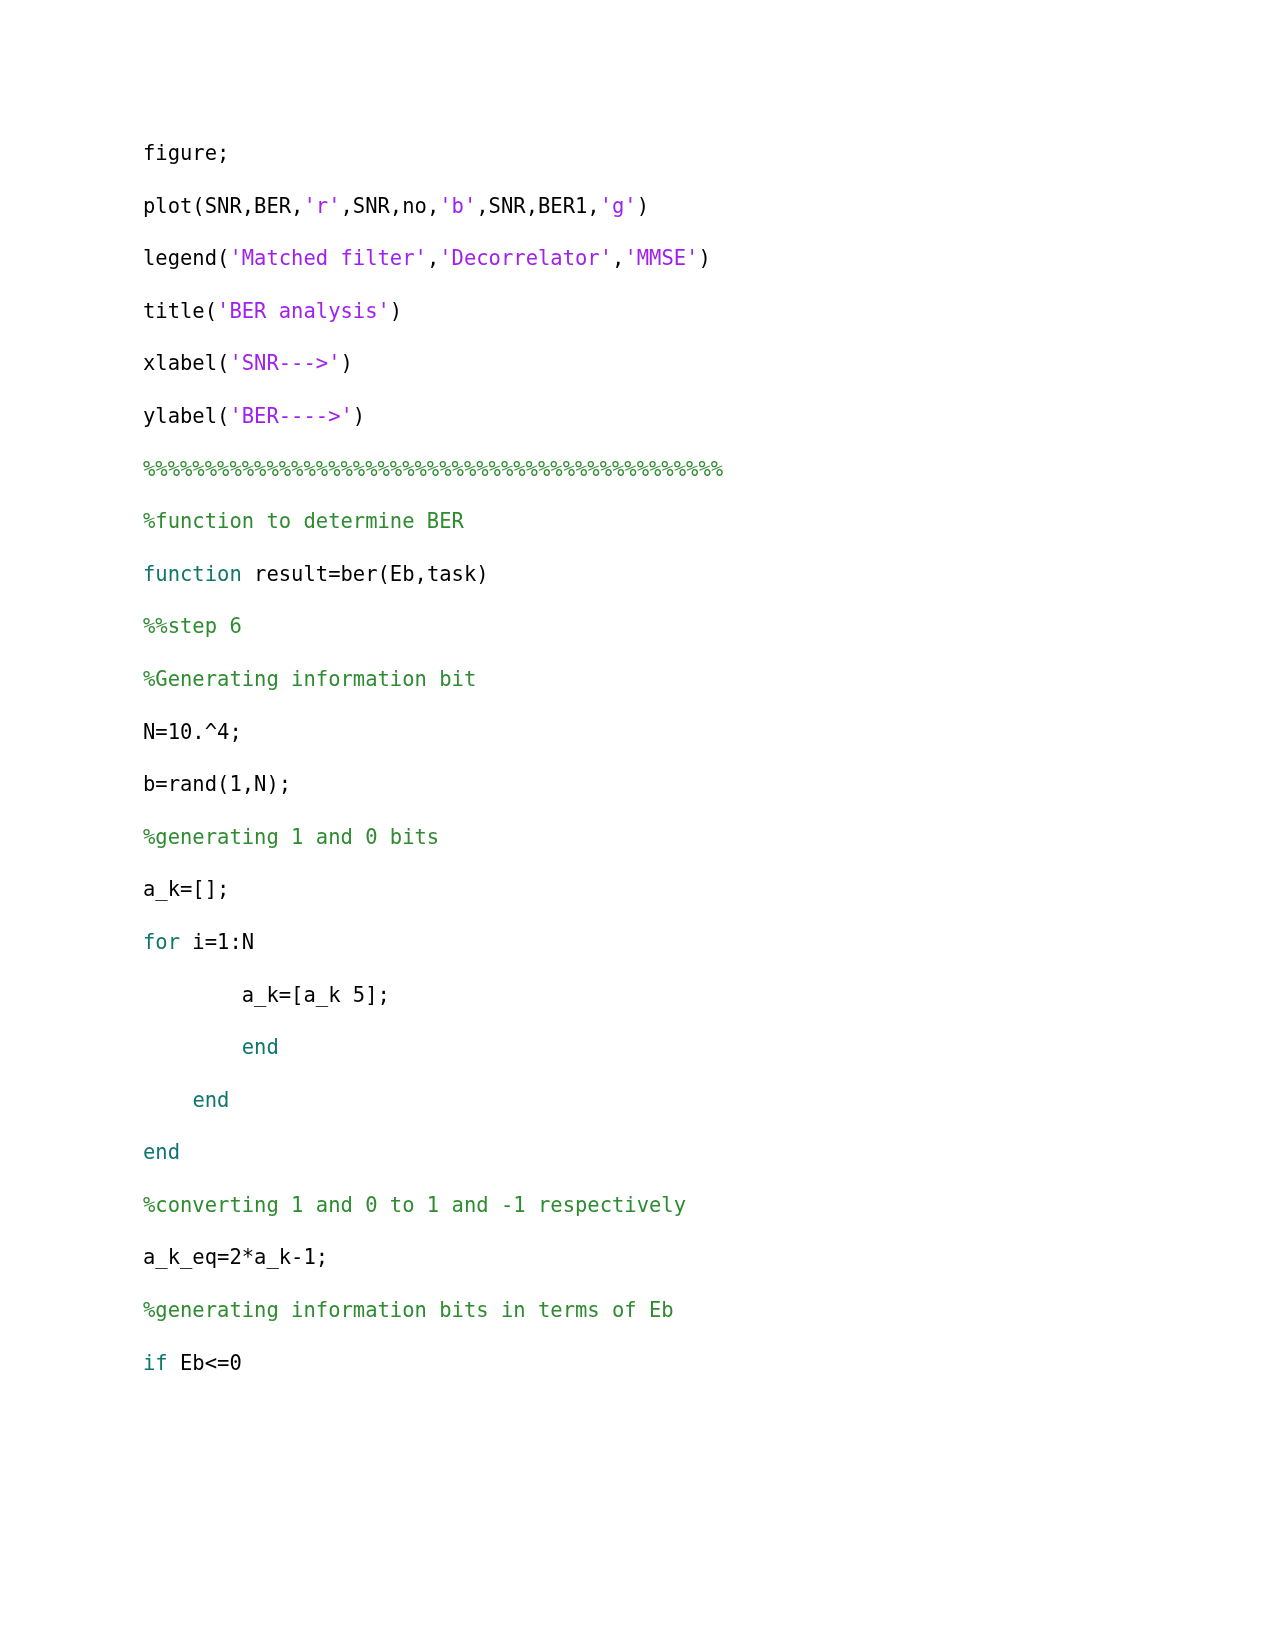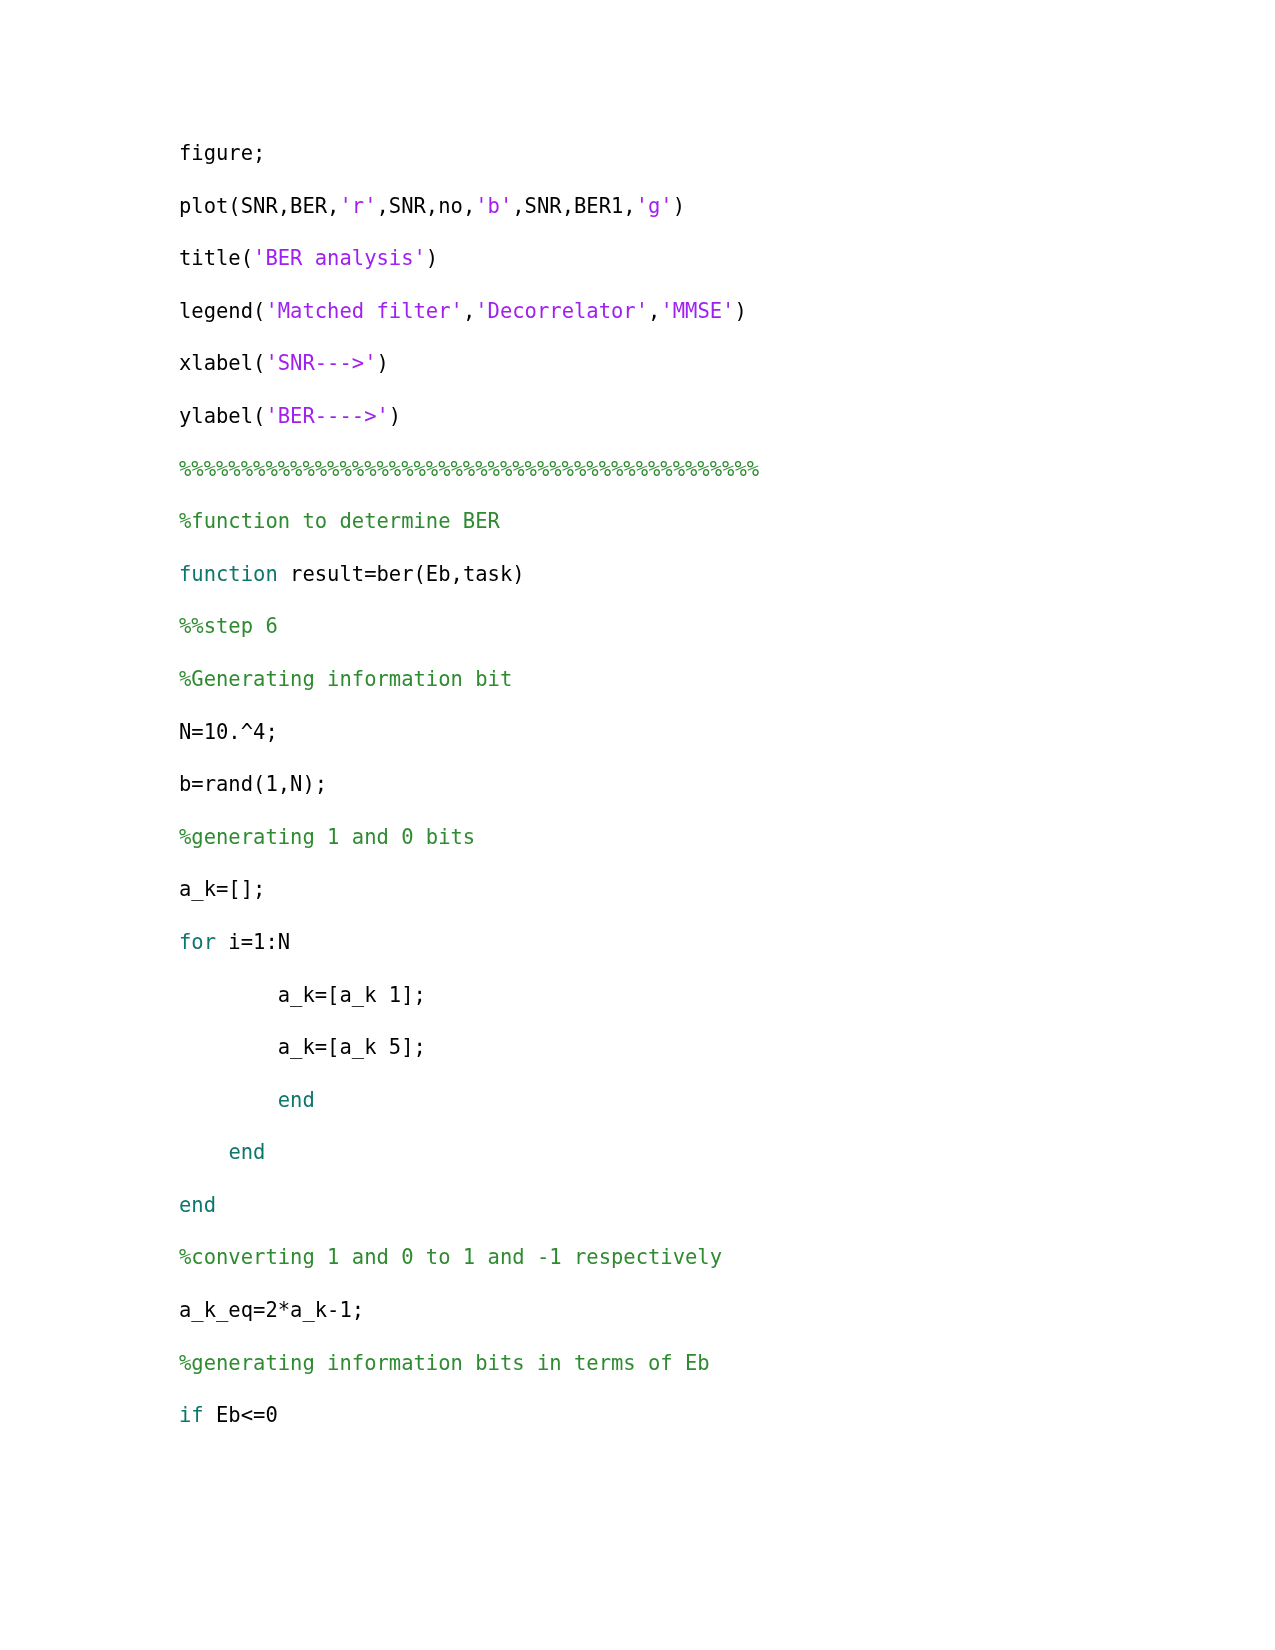--- a/index.html
+++ b/index.html
@@ -12,21 +12,20 @@
     width: 1275px;
     height: 1650px;
     font-family: "DejaVu Sans Mono", "Liberation Mono", monospace;
   }
   .page {
     position: relative;
     width: 1172px;
     height: 1650px;
     background: #ffffff;
     box-sizing: border-box;
-    margin-left: 36px;
   }
   .code-listing {
     position: absolute;
     left: 143px;
     top: 140px;
     width: 1000px;
     font-family: "DejaVu Sans Mono", "Liberation Mono", monospace;
     font-size: 20.5px;
     line-height: 26.3px;
     letter-spacing: 0px;
@@ -44,35 +43,34 @@
   .tok-comment  { color: #2e8b30; }
   .tok-keyword  { color: #0f766e; }
   .tok-string   { color: #a020f0; }
 </style>
 </head>
 <body>
 
 <div class="page">
   <div class="code-listing"><span class="code-line"><span class="tok tok-plain">figure;</span></span>
 <span class="code-line"><span class="tok tok-plain">plot(SNR,BER,</span><span class="tok tok-string">'r'</span><span class="tok tok-plain">,SNR,no,</span><span class="tok tok-string">'b'</span><span class="tok tok-plain">,SNR,BER1,</span><span class="tok tok-string">'g'</span><span class="tok tok-plain">)</span></span>
+<span class="code-line"><span class="tok tok-plain">legend(</span><span class="tok tok-string">'Matched filter'</span><span class="tok tok-plain">,</span><span class="tok tok-string">'Decorrelator'</span><span class="tok tok-plain">,</span><span class="tok tok-string">'MMSE'</span><span class="tok tok-plain">)</span></span>
 <span class="code-line"><span class="tok tok-plain">title(</span><span class="tok tok-string">'BER analysis'</span><span class="tok tok-plain">)</span></span>
-<span class="code-line"><span class="tok tok-plain">legend(</span><span class="tok tok-string">'Matched filter'</span><span class="tok tok-plain">,</span><span class="tok tok-string">'Decorrelator'</span><span class="tok tok-plain">,</span><span class="tok tok-string">'MMSE'</span><span class="tok tok-plain">)</span></span>
 <span class="code-line"><span class="tok tok-plain">xlabel(</span><span class="tok tok-string">'SNR---&gt;'</span><span class="tok tok-plain">)</span></span>
 <span class="code-line"><span class="tok tok-plain">ylabel(</span><span class="tok tok-string">'BER----&gt;'</span><span class="tok tok-plain">)</span></span>
 <span class="code-line"><span class="tok tok-comment">%%%%%%%%%%%%%%%%%%%%%%%%%%%%%%%%%%%%%%%%%%%%%%%</span></span>
 <span class="code-line"><span class="tok tok-comment">%function to determine BER</span></span>
 <span class="code-line"><span class="tok tok-keyword">function</span><span class="tok tok-plain"> result=ber(Eb,task)</span></span>
 <span class="code-line"><span class="tok tok-comment">%%step 6</span></span>
 <span class="code-line"><span class="tok tok-comment">%Generating information bit</span></span>
 <span class="code-line"><span class="tok tok-plain">N=10.^4;</span></span>
 <span class="code-line"><span class="tok tok-plain">b=rand(1,N);</span></span>
 <span class="code-line"><span class="tok tok-comment">%generating 1 and 0 bits</span></span>
 <span class="code-line"><span class="tok tok-plain">a_k=[];</span></span>
 <span class="code-line"><span class="tok tok-keyword">for</span><span class="tok tok-plain"> i=1:N</span></span>
-<span class="code-line"><span class="tok tok-plain">        a_k=[a_k 1];</span></span>
 <span class="code-line"><span class="tok tok-plain">        a_k=[a_k 5];</span></span>
 <span class="code-line"><span class="tok tok-plain">        </span><span class="tok tok-keyword">end</span></span>
 <span class="code-line"><span class="tok tok-plain">    </span><span class="tok tok-keyword">end</span></span>
 <span class="code-line"><span class="tok tok-keyword">end</span></span>
 <span class="code-line"><span class="tok tok-comment">%converting 1 and 0 to 1 and -1 respectively</span></span>
 <span class="code-line"><span class="tok tok-plain">a_k_eq=2*a_k-1;</span></span>
 <span class="code-line"><span class="tok tok-comment">%generating information bits in terms of Eb</span></span>
 <span class="code-line"><span class="tok tok-keyword">if</span><span class="tok tok-plain"> Eb&lt;=0</span></span>
 
 

